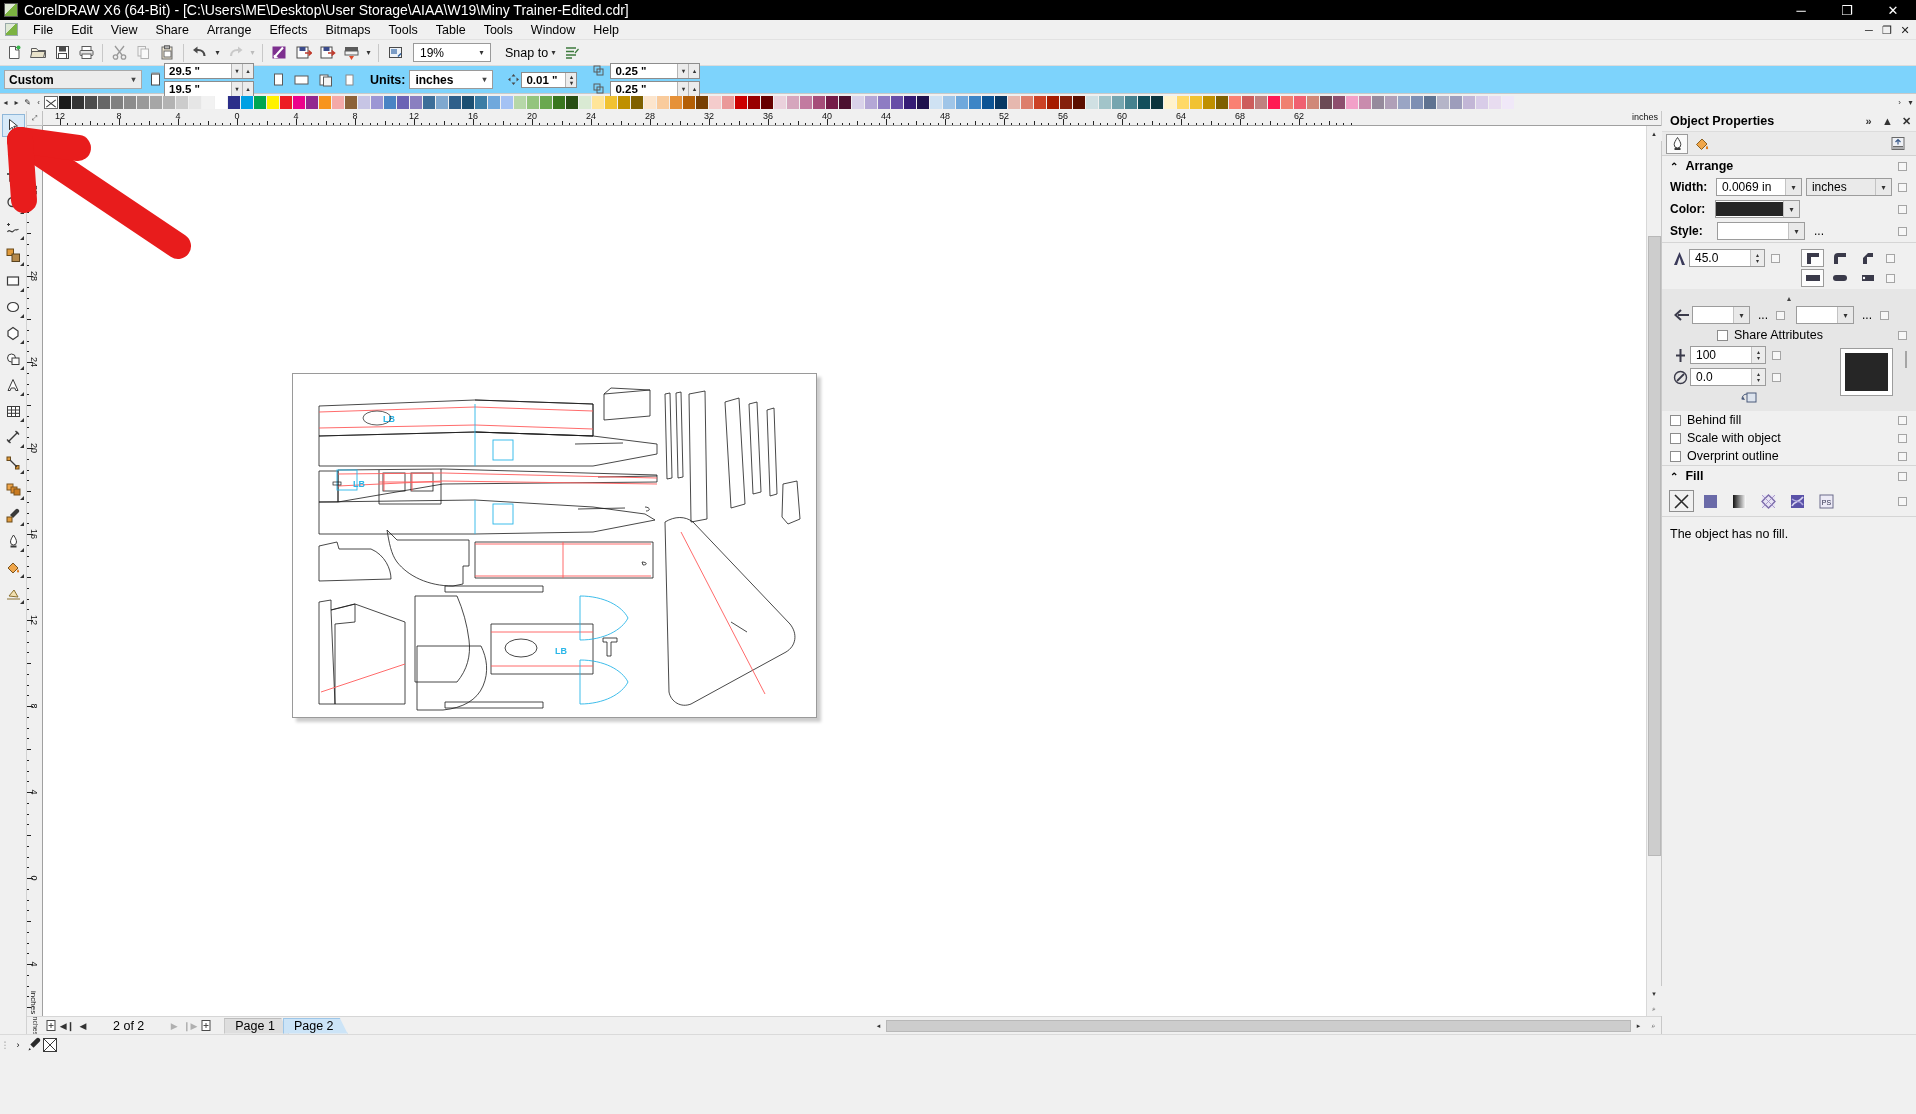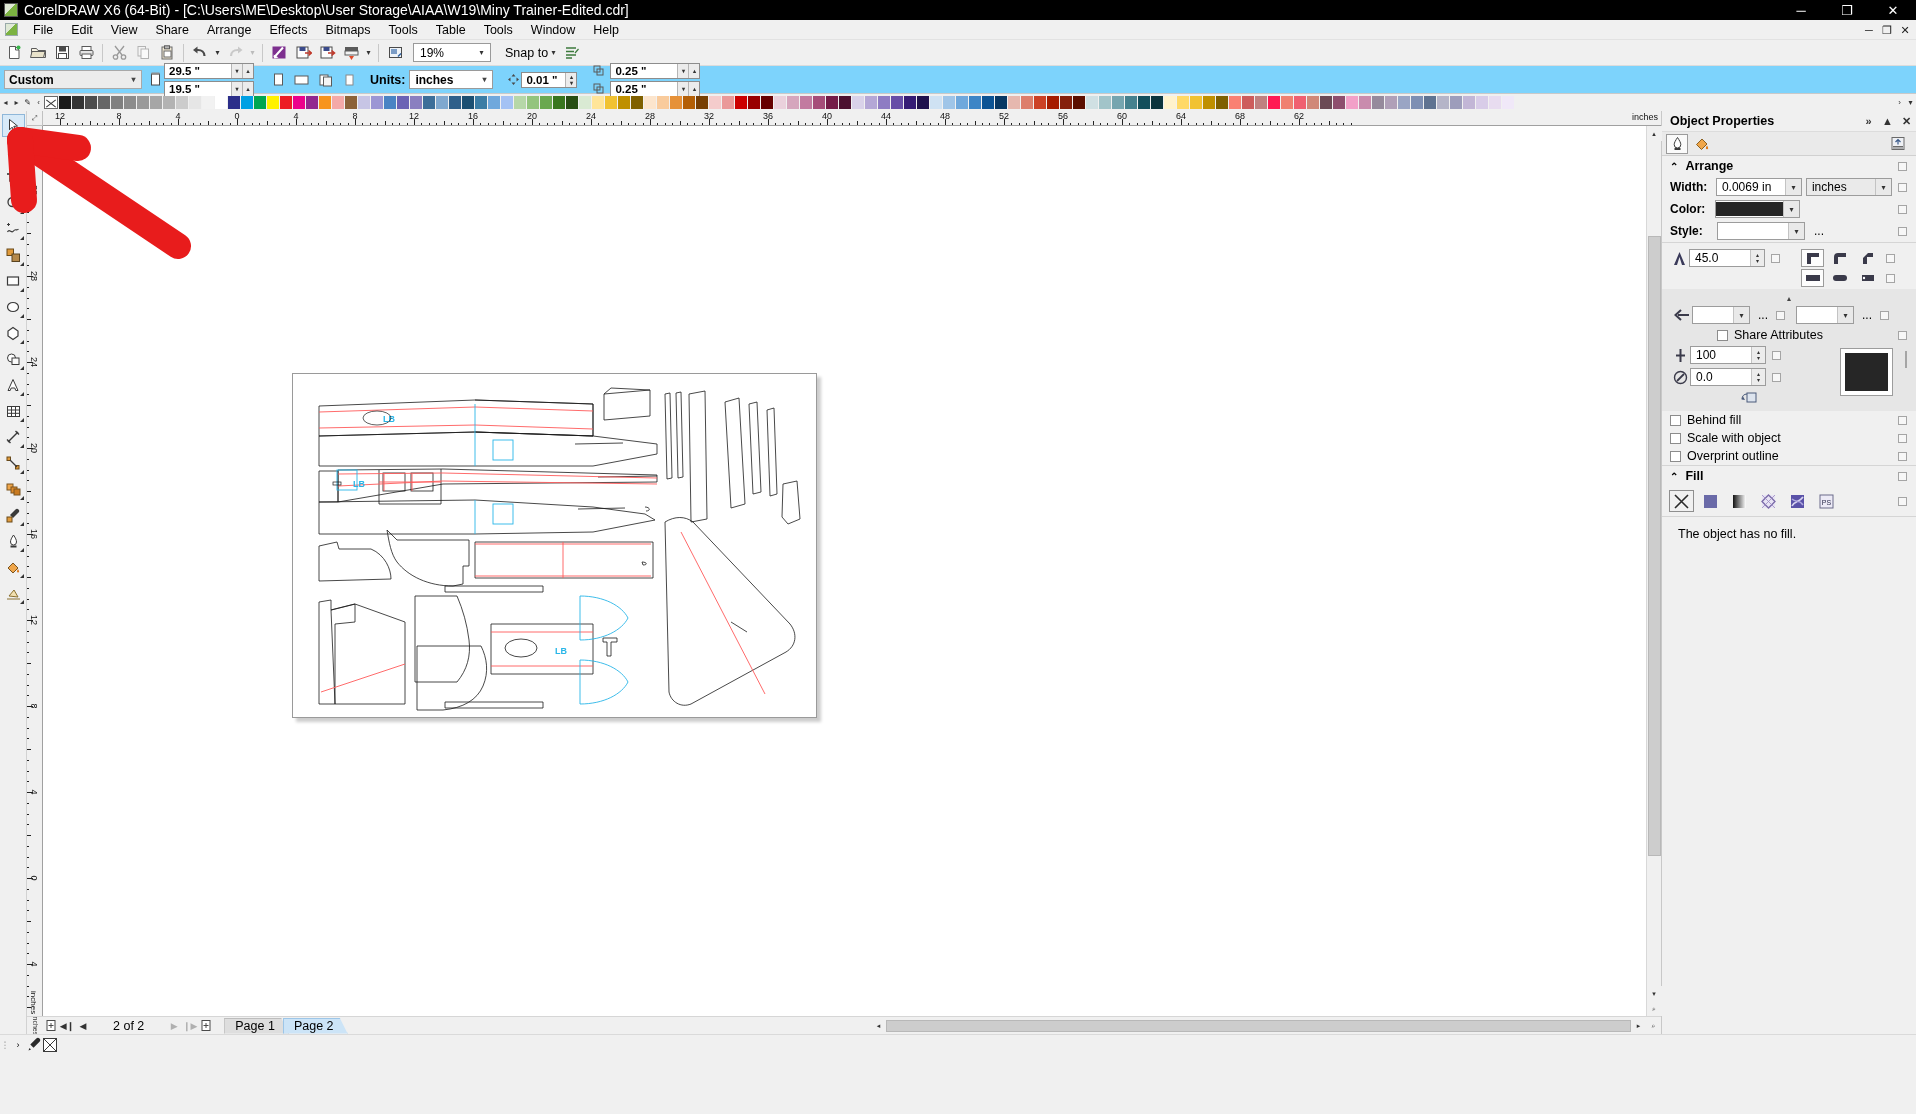--- a/index.html
+++ b/index.html
@@ -261,21 +261,21 @@
   .capbtn {
     width:23px; height:18px; display:flex; align-items:center; justify-content:center;
     margin-right:4px;
   }
   .capbtn.sel { border:1px solid #9b9b9b; background:#fdfdfd; }
   .chk { display:flex; align-items:center; padding:2px 0 2px 8px; font-size:12.5px; }
   .chk .bx { width:11px; height:11px; border:1px solid #8c8c8c; background:#fff; margin-right:6px; flex:none;}
   .chk .sp { flex:1; }
   .swatchbig { width:53px; height:48px; background:#fff; border:1px solid #9c9c9c; padding:4px; }
   .swatchbig i { display:block; width:100%; height:100%; background:#262626; }
-  .nofill-msg { padding:10px 16px; font-size:12.5px; }
+  .nofill-msg { padding:10px 8px; font-size:12.5px; }
   .fillrow { display:flex; align-items:center; padding:4px 0 4px 7px; }
   .fillbtn { width:25px; height:22px; display:flex; align-items:center; justify-content:center; margin-right:4px; }
   .fillbtn.sel { border:1px solid #8e8e8e; }
   .divider { height:1px; background:#d5d5d5; }
 
   
   .redarrow { position:absolute; left:0; top:118px; pointer-events:none; z-index:50; }
 </style>
 </head>
 <body>

